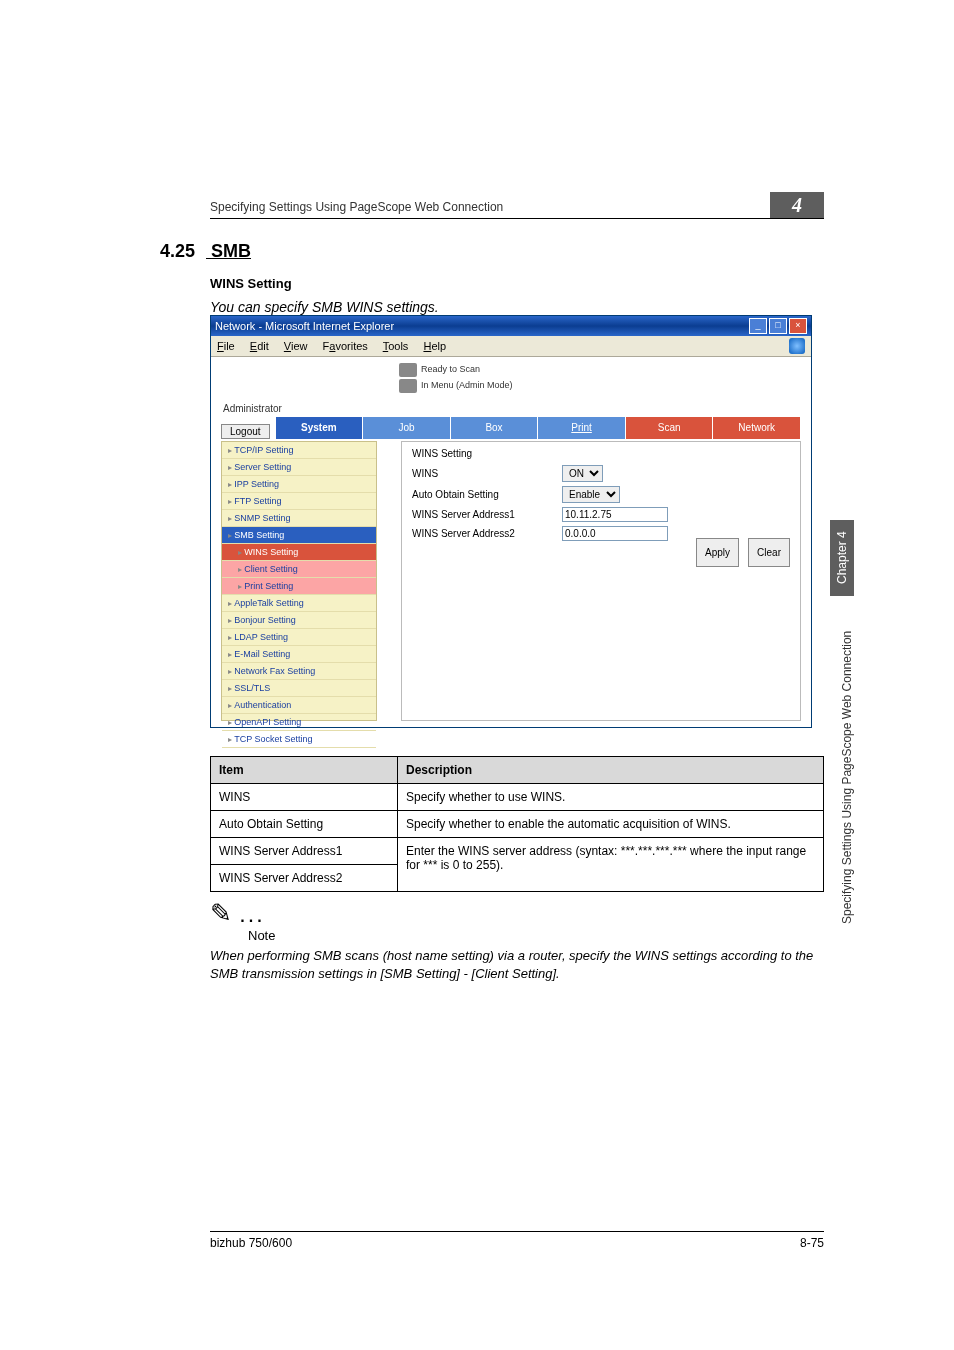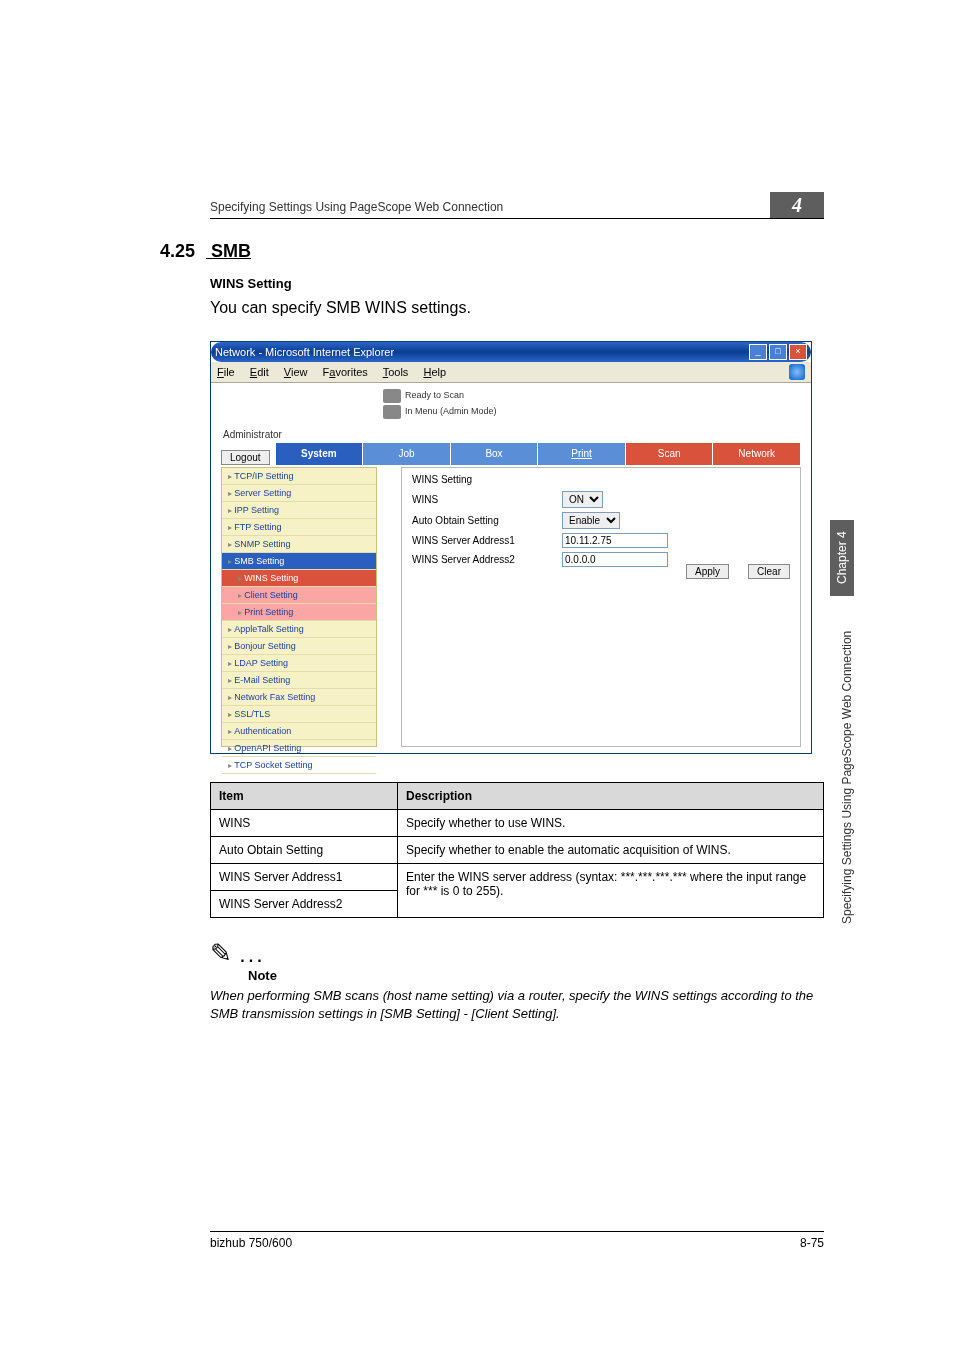--- a/index.html
+++ b/index.html
@@ -45,58 +45,58 @@
     margin: 22px 0 14px -50px;
     text-decoration: underline;
   }
   h2.section-title .num { display:inline-block; width:46px; }
   h3.subheading {
     font-size: 13px;
     font-weight: bold;
     margin: 0 0 8px 0;
   }
   p.intro {
-    font-size: 16px;
-    margin: 0 0 24px 0;
+    font-size: 14px;
+    margin: 0 0 0 0;
+    font-style: italic;
   }
   
   .ie-window {
     width: 600px;
     border: 1px solid #003c74;
     font-family: Tahoma, Arial, sans-serif;
     font-size: 11px;
     margin-bottom: 28px;
   }
   .ie-titlebar {
     background: linear-gradient(#2a66c9,#0b3d91,#2a66c9);
     color: #fff;
     height: 20px;
     line-height: 20px;
     padding: 0 4px;
     display: flex;
     justify-content: space-between;
     align-items: center;
     font-size: 11px;
-    border-radius: 10px;
   }
   .ie-titlebar .wbtns { display:flex; gap:2px; }
   .wbtn { width:16px; height:14px; border:1px solid #fff; background:#4a7fd6; color:#fff; font-size:9px; text-align:center; line-height:12px; }
   .wbtn.close { background:#d9533c; }
   .ie-menubar {
     background:#ece9d8; height:20px; line-height:20px; padding:0 6px; color:#000; font-size:11px;
     border-bottom:1px solid #aca899;
     display:flex; justify-content:space-between; align-items:center;
   }
   .ie-menubar span { margin-right:12px; }
   .ie-logo { width:16px; height:16px; background: radial-gradient(circle,#7fbfff,#0a5fbf); border-radius:3px; }
   .ie-body { background:#fff; height:370px; position:relative; }
   .ie-header-band {
     background:#fff; padding:8px 12px 0 12px; height:46px; position:relative;
   }
-  .status-lines { position:absolute; left:172px; top:6px; font-size:9px; color:#333; }
+  .status-lines { position:absolute; left:188px; top:6px; font-size:9px; color:#333; }
   .status-lines .printer-icon {
     width:18px; height:14px; background:#888; display:inline-block; border-radius:2px; margin-right:4px; vertical-align:middle;
   }
   .status-lines .row { margin-bottom:2px; }
   .admin-label { position:absolute; left:12px; top:46px; font-size:10px; color:#333; }
   .tab-row {
     position:absolute; top:60px; left:10px; right:10px;
     display:flex; align-items:flex-end;
   }
   .logout-btn {
@@ -131,42 +131,42 @@
   }
   .main-panel h4 { margin:0 0 6px 0; font-size:10px; font-weight:normal; color:#000; }
   .form-row { display:flex; align-items:center; margin-bottom:4px; font-size:10px; }
   .form-row label { width:150px; }
   .form-row select, .form-row input[type=text] {
     font-size:10px; border:1px solid #7f9db9; padding:1px 2px;
   }
   .form-row input[type=text] { width:100px; }
   .panel-buttons { position:absolute; right:10px; top:96px; }
   .panel-buttons button {
-    font-size:10px; padding:1px 8px; border:1px solid #888; background:#eee; margin-left:16px;
+    font-size:10px; padding:8px 8px; border:1px solid #888; background:#eee; margin-left:6px;
   }
   
   table.desc {
     width:100%;
     border-collapse: collapse;
     font-size:12px;
-    margin-bottom:22px;
+    margin-bottom:8px;
   }
   table.desc th, table.desc td {
     border:1px solid #000;
     padding:6px 8px;
     text-align:left;
     vertical-align:top;
   }
   table.desc th { background:#d9d9d9; font-weight:bold; }
   
   .note-icon {
     font-size:26px; line-height:1;
   }
   .note-dots { letter-spacing:4px; font-weight:bold; }
-  .note-title { font-weight:bold; font-size:13px; margin:2px 0 4px 0;padding-left:38px; }
+  .note-title { font-weight:normal; font-size:13px; margin:2px 0 4px 0;padding-left:38px; }
   .note-body { font-style:italic; font-size:13px; line-height:1.35; }
   
   .side-tab-dark {
     position:absolute; right:100px; top:520px;
     width:24px; height:76px; background:#5e5e5e; color:#fff;
     writing-mode: vertical-rl; transform: rotate(180deg);
     text-align:center; font-size:12px; display:flex; align-items:center; justify-content:center;
   }
   .side-tab-text {
     position:absolute; right:100px; top:604px;

